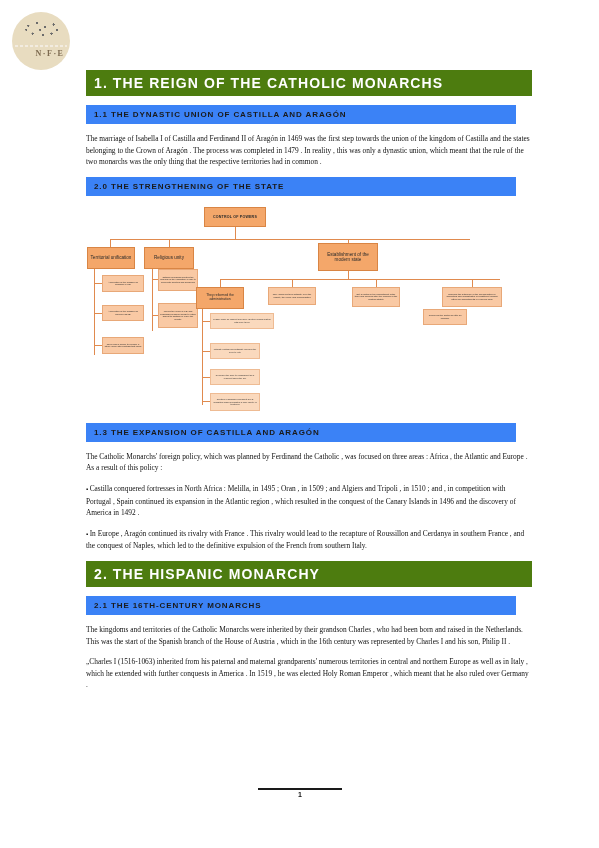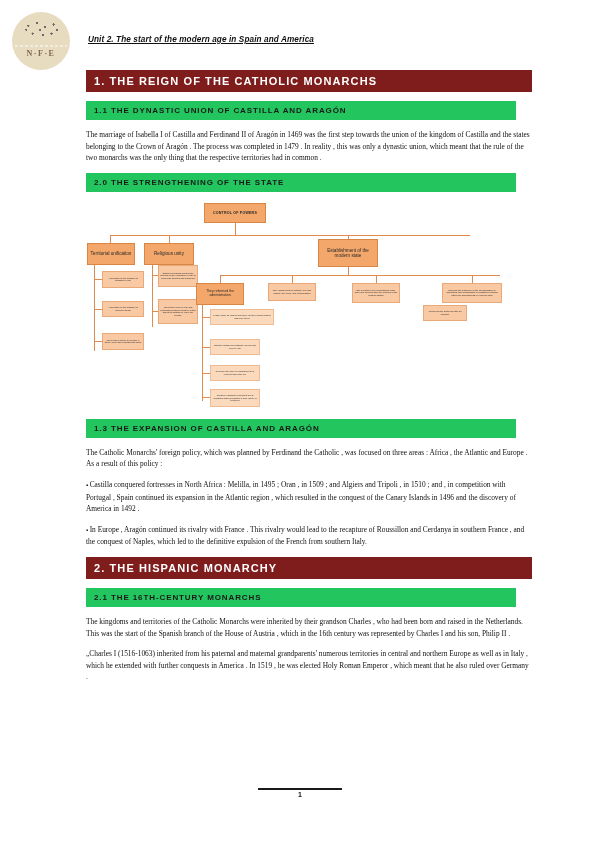--- a/index.html
+++ b/index.html
@@ -29,44 +29,44 @@
       radial-gradient(circle at 15% 45%,#6b6b6b 0 1px,transparent 1.2px),
       radial-gradient(circle at 48% 45%,#6b6b6b 0 1px,transparent 1.2px),
       radial-gradient(circle at 88% 45%,#6b6b6b 0 1px,transparent 1.2px),
       #e8dcc0;
   }
   .logo .dashline{
     position:absolute;left:3px;top:33px;width:52px;height:2px;
     background:repeating-linear-gradient(to right,#f3ece0 0 3px,transparent 3px 5px);
   }
   .logo .mark{
-    position:absolute;left:0;top:37px;width:58px;text-align:center;
+    position:absolute;left:9px;top:37px;width:58px;text-align:center;
     font-family:"Liberation Serif",serif;font-size:8px;letter-spacing:1.5px;
     color:#7d6a4f;font-weight:bold;
   }
 
   
   .doc-title{
     position:absolute;left:88px;top:35px;
     font-family:"Liberation Sans",sans-serif;
     font-size:8.2px;font-weight:bold;font-style:italic;
     text-decoration:underline;color:#111;letter-spacing:.1px;
   }
 
   
   .content{position:absolute;left:86px;top:70px;width:446px;}
 
   .h1bar{
-    background:#7f1d1d;color:#ffffff;
+    background:#4d7c0f;color:#ffffff;
     font-family:"Liberation Sans",sans-serif;
-    font-size:11px;font-weight:bold;letter-spacing:1.1px;
+    font-size:14px;font-weight:bold;letter-spacing:1.1px;
     padding:5px 8px;margin:0 0 9px 0;
   }
   .h2bar{
-    background:#22c55e;color:#1a1a1a;
+    background:#3b82f6;color:#1a1a1a;
     font-family:"Liberation Sans",sans-serif;
     font-size:8px;font-weight:bold;letter-spacing:.9px;
     padding:5px 8px;margin:0 16px 9px 0;
   }
   p.body{
     font-family:Liberation Serif, serif;
     font-size:7.4px;line-height:11.6px;margin:0 0 9px 0;
     text-align:left;color:#111;
   }
   p.bullet{ padding-left:0; }
@@ -102,21 +102,20 @@
 <body>
 
 <div class="page">
 
   <div class="logo">
     <div class="brain"></div>
     <div class="dashline"></div>
     <div class="mark">N·F·E</div>
   </div>
 
-  <div class="doc-title">Unit 2. The start of the modern age in Spain and America</div>
 
   <div class="content">
 
     <div class="h1bar">1. THE REIGN OF THE CATHOLIC MONARCHS</div>
 
     <div class="h2bar">1.1 THE DYNASTIC UNION OF CASTILLA AND ARAGÓN</div>
     <p class="body">The marriage of Isabella I of Castilla and Ferdinand II of Aragón in 1469 was the first step towards the union of the kingdom of Castilla and the states belonging to the Crown of Aragón . The process was completed in 1479 . In reality , this was only a dynastic union, which meant that the rule of the two monarchs was the only thing that the respective territories had in common .</p>
 
     <div class="h2bar">2.0 THE STRENGTHENING OF THE STATE</div>
 

